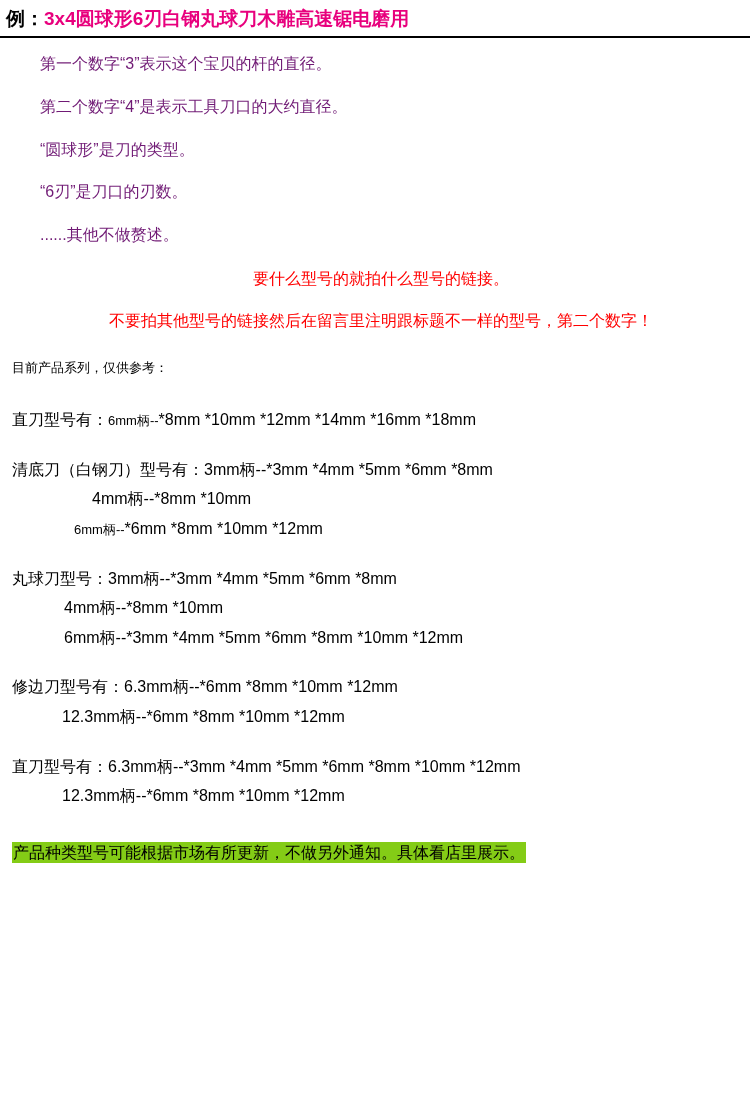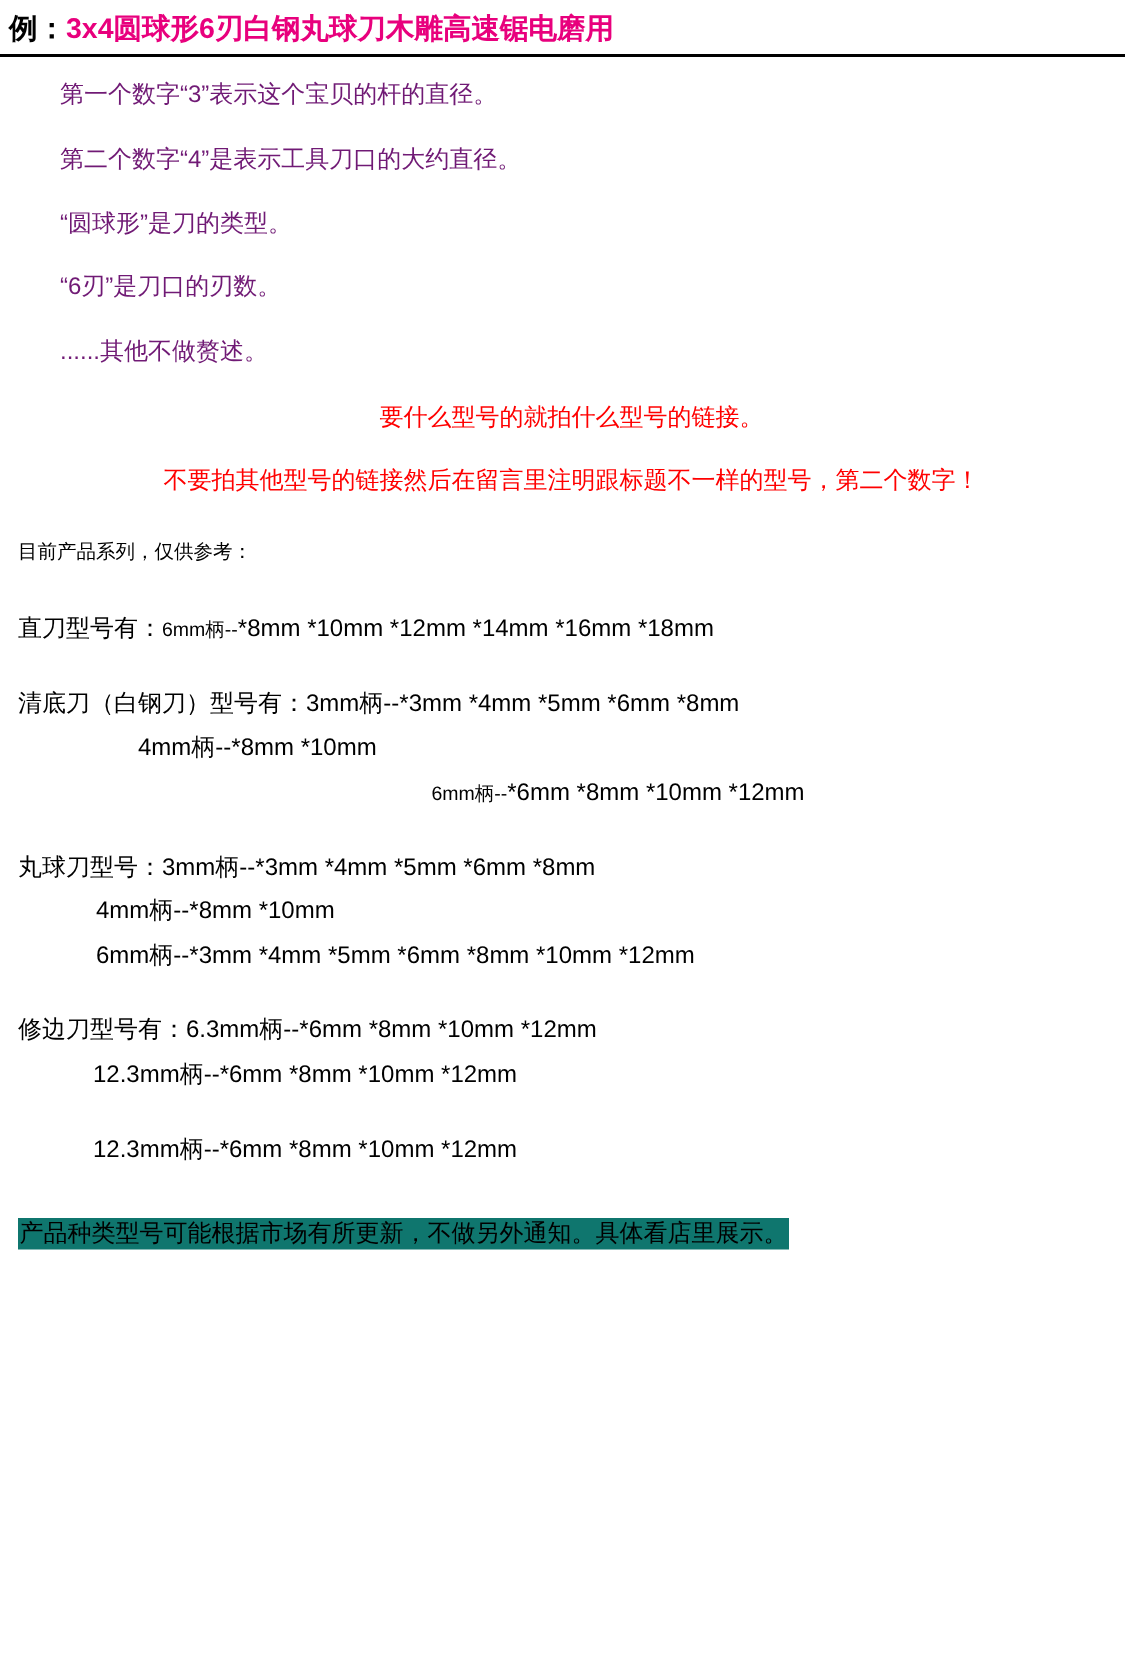--- a/index.html
+++ b/index.html
@@ -90,33 +90,33 @@
   }
   .model-row .lead {
     font-size: 16px;
   }
   .model-row .small {
     font-size: 13px;
   }
   .model-row .sizes {
     font-size: 16px;
   }
-  .indent-1 { padding-left: 62px; text-align: center; }
+  .indent-1 { padding-left: 62px; }
   .indent-2 { padding-left: 80px; }
   .indent-3 { padding-left: 52px; }
   .indent-5 { padding-left: 50px; }
 
   
   .footer {
     margin-top: 34px;
     padding-left: 12px;
   }
   .footer-text {
     display: inline;
-    background: #0f766e;
+    background: #84cc16;
     font-size: 16px;
     color: #000000;
     line-height: 1.5;
     padding: 2px 1px;
   }
 </style>
 </head>
 <body>
 
 <div class="page">
@@ -176,20 +176,23 @@
     <div class="model-group">
       <div class="model-row">
         <span class="lead">修边刀型号有：</span><span class="sizes">6.3mm柄--</span><span class="sizes">*6mm   *8mm   *10mm   *12mm</span>
       </div>
       <div class="model-row indent-5">
         <span class="sizes">12.3mm柄--</span><span class="sizes">*6mm   *8mm   *10mm   *12mm</span>
       </div>
     </div>
 
     <div class="model-group">
+      <div class="model-row">
+        <span class="lead">直刀型号有：</span><span class="sizes">6.3mm柄--</span><span class="sizes">*3mm   *4mm   *5mm   *6mm    *8mm   *10mm   *12mm</span>
+      </div>
       <div class="model-row indent-5">
         <span class="sizes">12.3mm柄--</span><span class="sizes">*6mm   *8mm   *10mm   *12mm</span>
       </div>
     </div>
 
   </div>
 
   <div class="footer">
     <span class="footer-text">产品种类型号可能根据市场有所更新，不做另外通知。具体看店里展示。</span>
   </div>

